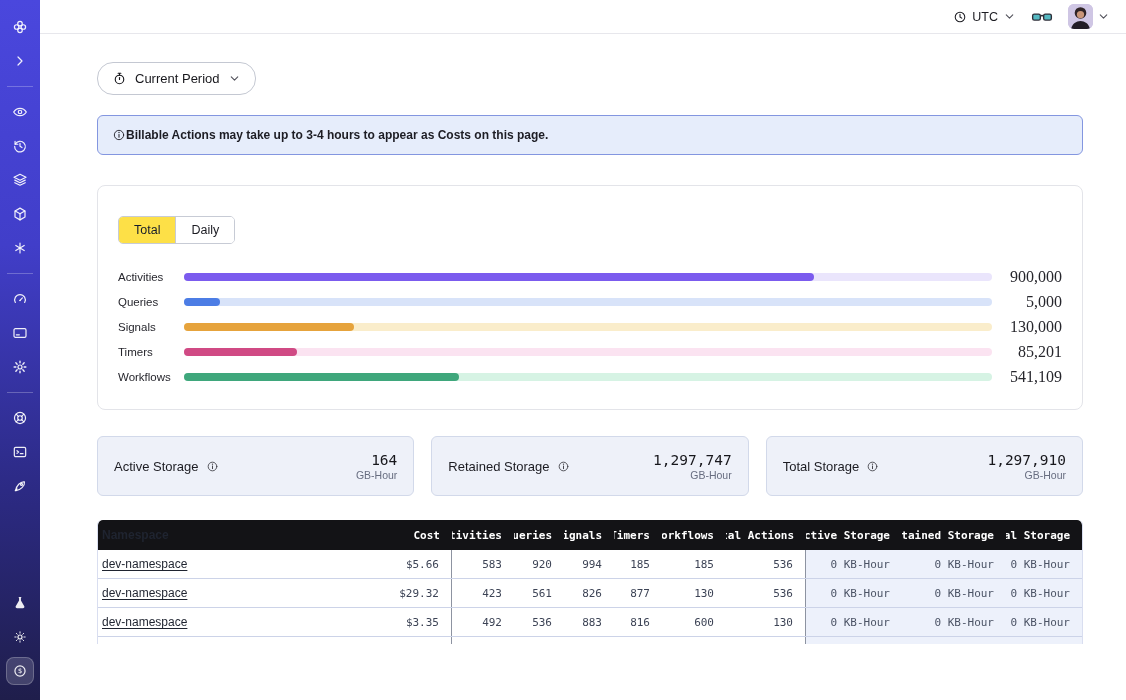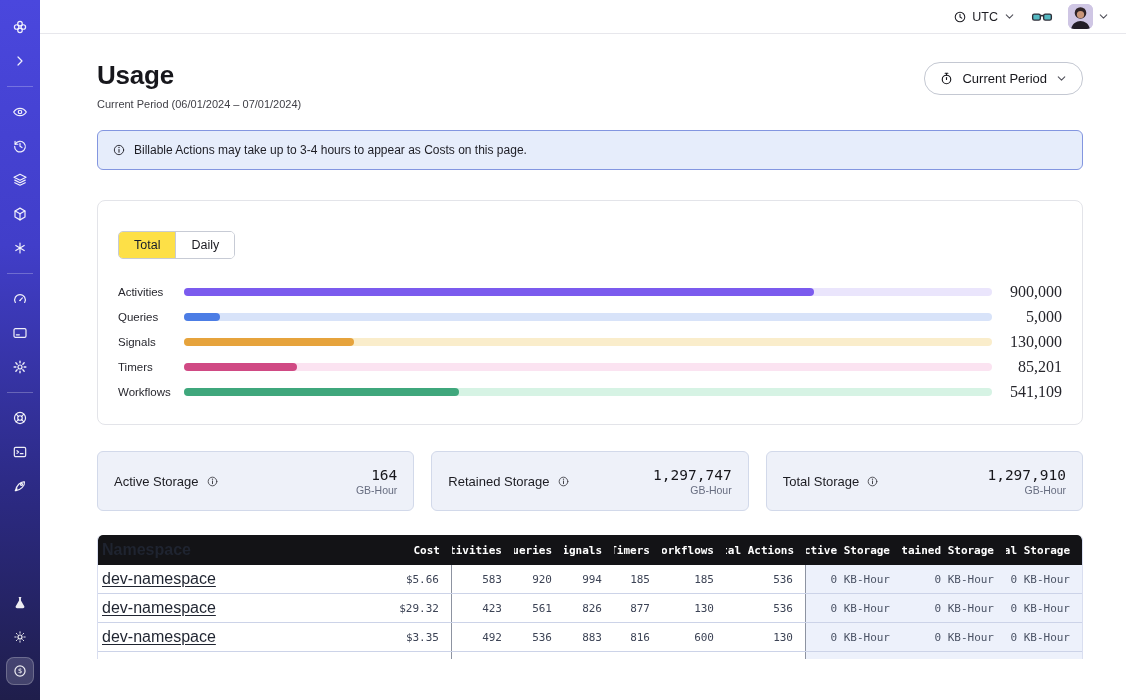--- a/index.html
+++ b/index.html
@@ -35,21 +35,21 @@
 
   .page-head { display:flex; justify-content:space-between; align-items:flex-start; margin-top:26px; }
   .page-title { font-size:26px; font-weight:600; letter-spacing:-.2px; }
   .page-sub { font-size:11px; color:#3f3f46; margin-top:7px; }
   .period-btn { display:flex; align-items:center; gap:8px; background:#fff;
     border:1px solid #c4c8d2; border-radius:16px; padding:8px 14px; font-size:13px;
     font-weight:500; color:#17171c; cursor:pointer; margin-top:2px; }
   .period-btn .ic { width:15px; height:15px; }
 
   .banner { margin-top:20px; background:#e6edfb; border:1px solid #8396e0; border-radius:6px;
-    padding:12px 14px; display:flex; align-items:center; gap:8px; font-size:12px; color:#1d1d24; }
+    padding:12px 14px; display:flex; align-items:center; gap:0; font-size:12px; color:#1d1d24;font-weight:bold; }
   .banner .ic { width:14px; height:14px; color:#26262e; flex:none; }
 
   
   .card { margin-top:30px; background:#fff; border:1px solid #e3e4e9; border-radius:8px;
     padding:16px 20px 20px; }
   .card-title-row { display:flex; align-items:center; gap:7px; font-size:13.5px; font-weight:500; }
   .card-title-row .ic { width:14px; height:14px; color:#3f3f46; cursor:pointer; }
   .seg { display:inline-flex; border:1px solid #c7cbd5; border-radius:5px; overflow:hidden; margin-top:14px; }
   .seg-btn { padding:6px 15px; font-size:12.5px; background:#fff; color:#1b1b22; cursor:pointer;
     border:none; font-family:inherit; }
@@ -86,21 +86,21 @@
     border-radius:5px 5px 0 0; overflow:hidden; }
   .t-row { display:grid;
     grid-template-columns:272px 82px 62px 50px 50px 48px 64px 80px 96px 104px 76px; }
   .t-head { background:#131316; color:#fff; height:30px; border-radius:5px 5px 0 0; }
   .t-head .t-cell { font-size:11px; font-weight:600; color:#fff; }
   .t-body .t-row { background:#fff; border-bottom:1px solid #ccd3e8; height:29px; }
   .t-cell { display:flex; align-items:center; justify-content:flex-end; padding:0 12px 0 4px;
     font-family:"DejaVu Sans Mono","Liberation Mono",monospace; font-size:11px; color:#3d4456;
     white-space:nowrap; overflow:hidden; }
   .t-cell.c0 { justify-content:flex-start; 
-    font-family:"Liberation Sans","DejaVu Sans",sans-serif; font-size:16px; color:#1f2430; }
+    font-family:"Liberation Sans","DejaVu Sans",sans-serif; font-size:12px; color:#1f2430; }
   .t-head .t-cell.c0 { font-family:"Liberation Sans","DejaVu Sans",sans-serif; }
   .t-body .t-cell.div-r, .partial .t-cell.div-r { border-right:1px solid #8d93a1; }
   .t-body .t-cell.tint, .partial .t-cell.tint { background:#edf1fb; color:#4b5365; }
   .ns-link { color:#1f2430; text-decoration:underline; text-underline-offset:2px; cursor:pointer; }
   .t-row.partial { height:7px; border-bottom:none; }
 </style>
 </head>
 <body>
 
 <svg width="0" height="0" style="position:absolute">
@@ -316,24 +316,20 @@
     </div>
     <svg class="chev" fill="none" stroke="currentColor" stroke-width="2" stroke-linecap="round" stroke-linejoin="round">
         <use href="#i-chevdown"></use>
       </svg>
   </div>
 </header>
 
 <main class="main">
 
   <div class="page-head">
-    <div>
-      <h1 class="page-title">Usage</h1>
-      <div class="page-sub">Current Period (06/01/2024 – 07/01/2024)</div>
-    </div>
     <button class="period-btn">
       <svg class="ic" fill="none" stroke="currentColor" stroke-width="1.8" stroke-linecap="round" stroke-linejoin="round">
           <use href="#i-stopwatch"></use>
         </svg>
       <span>Current Period</span>
       <svg class="chev" fill="none" stroke="currentColor" stroke-width="2" stroke-linecap="round" stroke-linejoin="round">
           <use href="#i-chevdown"></use>
         </svg>
     </button>
   </div>

